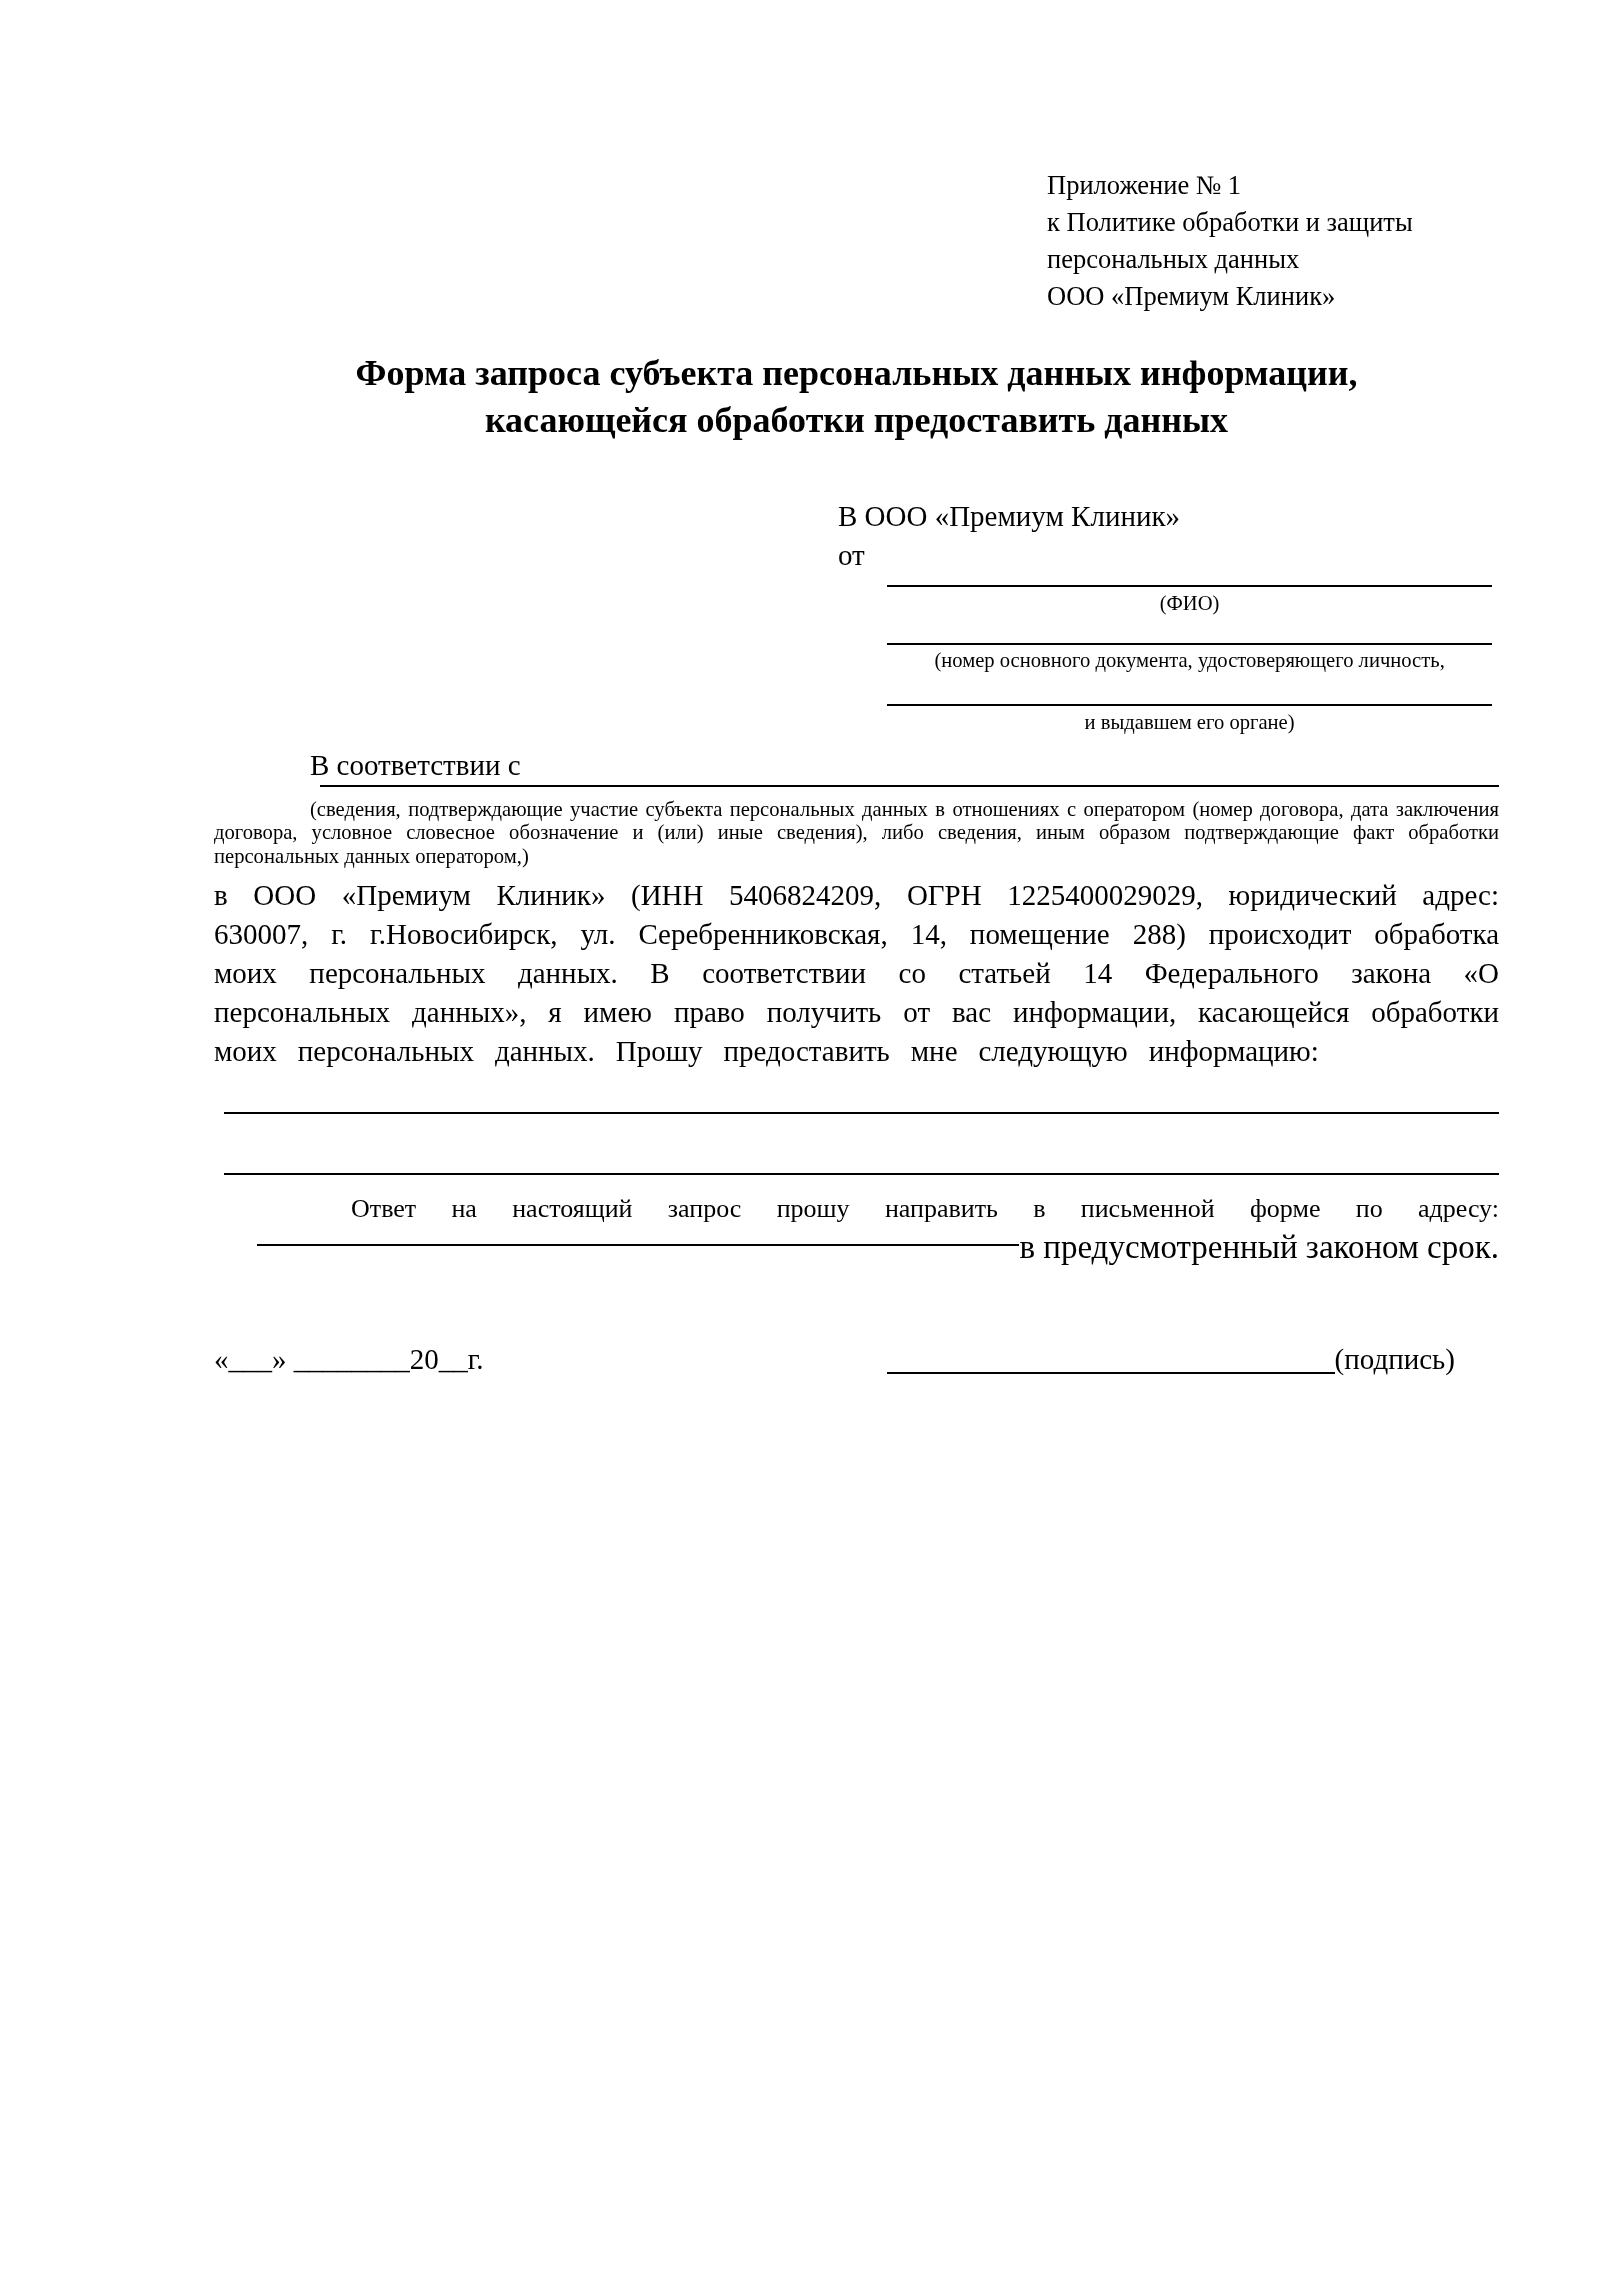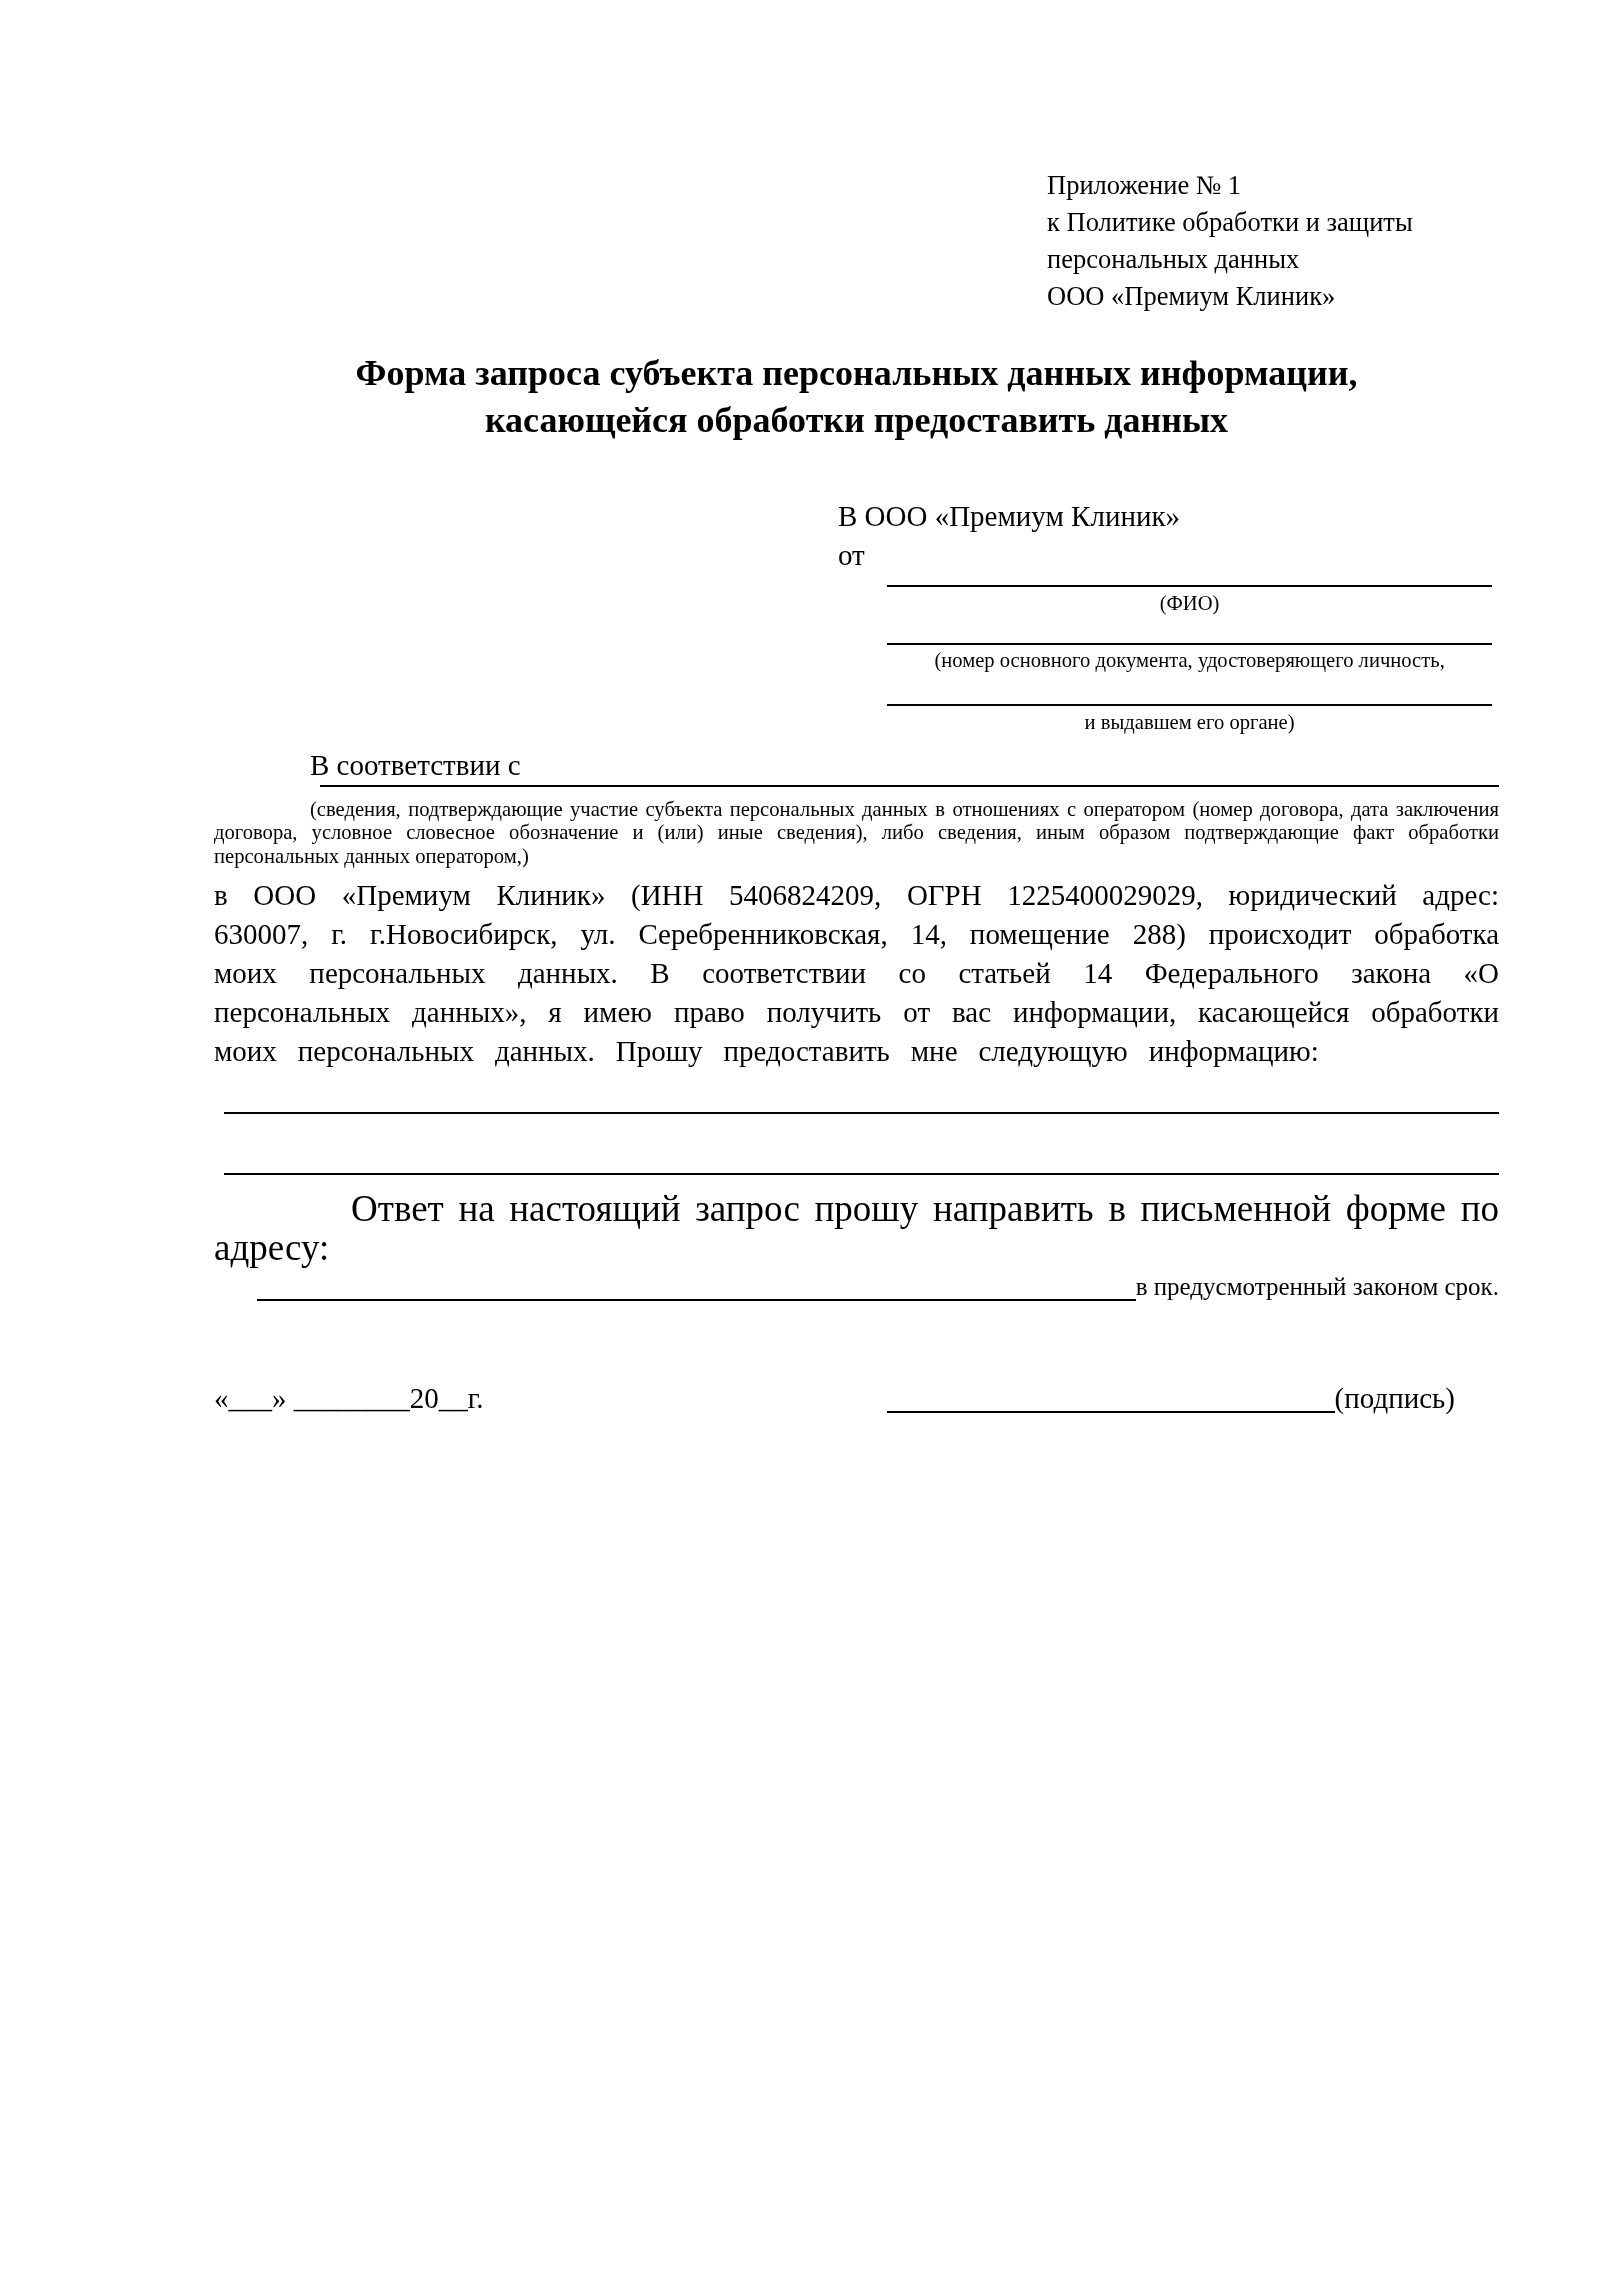--- a/index.html
+++ b/index.html
@@ -106,32 +106,33 @@
     height: 0;
     border-bottom: 2.9px solid #000;
     margin-left: 9.8px;
   }
   .blank-a { margin-top: 41px; }
   .blank-b { margin-top: 59px; }
 
   
   .reply-first {
     margin: 13.7px 0 0 0;
-    font-size: 37px;
+    font-size: 26px;
     line-height: 39px;
     text-align: justify;
     text-align-last: justify;
     text-indent: 137px;
   }
   .reply-second {
     display: flex;
     margin-left: 43px;
-    font-size: 25px;
+    font-size: 33px;
     line-height: 39px;
     white-space: nowrap;
+    align-items: center;
   }
   .reply-second .fill-line { margin-left: 0; }
 
   
   .sign-row {
     display: flex;
     align-items: stretch;
     margin-top: 73px;
     margin-right: 44px;
     font-size: 29px;

